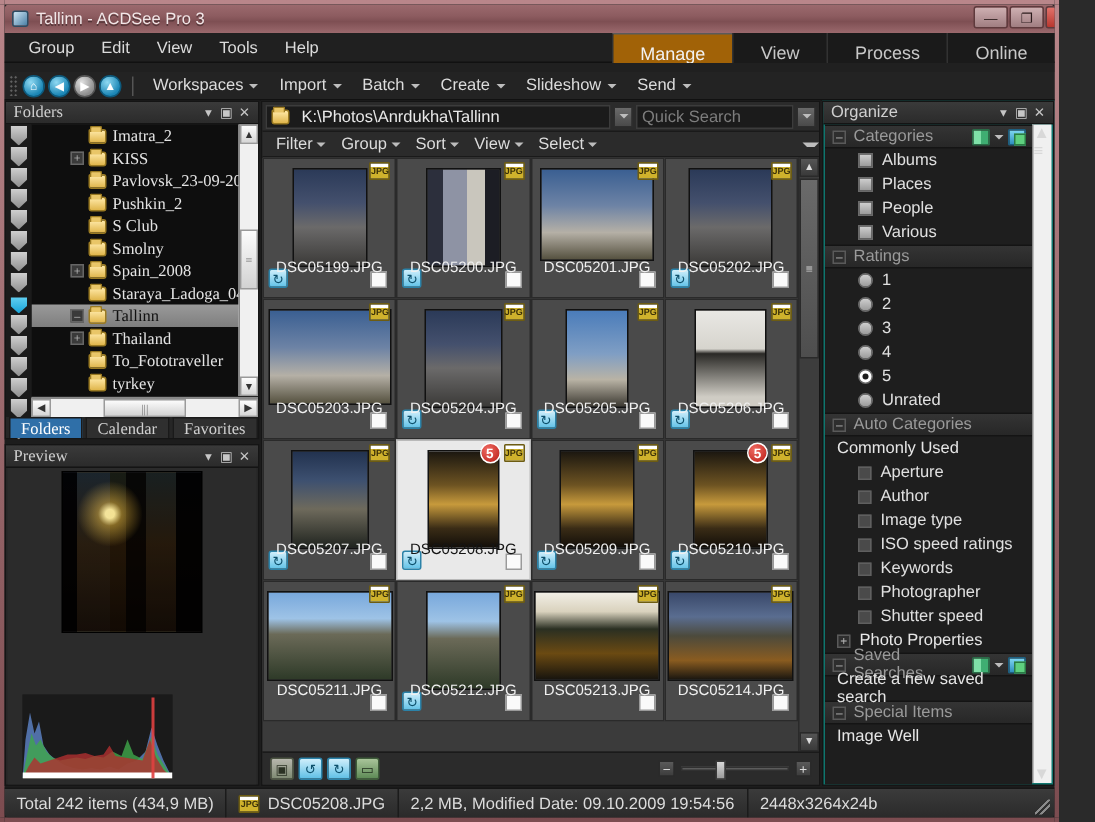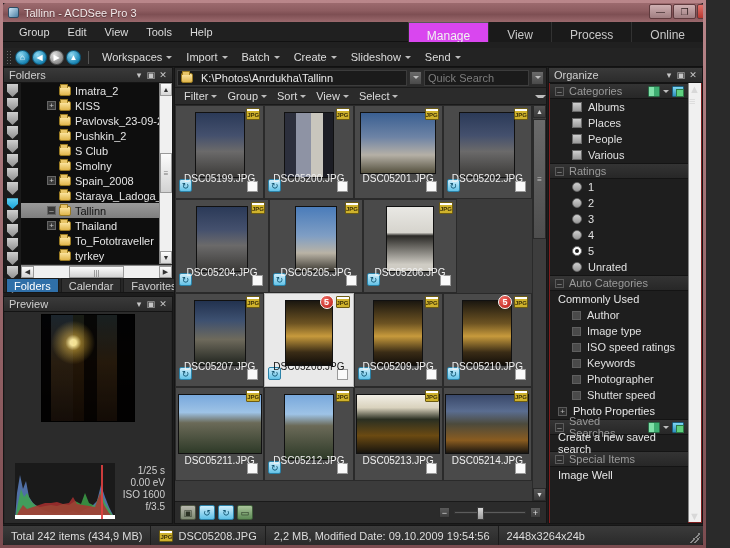--- a/index.html
+++ b/index.html
@@ -45,21 +45,21 @@
     background:#202020; display:flex; align-items:center; padding-left:8px; gap:2px;
     border-bottom:1px solid #111;
   }
   .menubar .mi { padding:2px 8px; font-size:11px; color:#dcdcdc; }
   .modetabs { position:absolute; right:0; top:19px; height:26px; display:flex; align-items:stretch; }
   .modetab {
     padding:0 18px; display:flex;align-items:center;justify-content:center;
     font-size:12px;color:#c8c8c8; background:#1a1a1a;
     border-left:1px solid #323232;
   }
-  .modetab.active { background:#d946ef; color:#f2f2f2; border-top:1px solid #5a5a5a; }
+  .modetab.active { background:#a16207; color:#f2f2f2; border-top:1px solid #5a5a5a; }
   
   .toolbar {
     position:absolute; left:0; top:45px; width:724px; height:19px;
     background:#232323; display:flex; align-items:center; padding-left:3px; gap:0;
     border-bottom:1px solid #111;
   }
   .grip { width:6px;height:14px;margin-right:2px;
     background-image:radial-gradient(#666 35%, transparent 36%);
     background-size:3px 3px; }
   .navbtn {
@@ -78,21 +78,21 @@
   
   .panel-head {
     height:15px; background:linear-gradient(180deg,#3a3a3a,#2b2b2b);
     display:flex;align-items:center; padding:0 3px 0 5px;
     font-size:11px; color:#cfcfcf; border-bottom:1px solid #141414;
   }
   .panel-head .spacer{flex:1}
   .ph-btn{ width:12px;height:12px;display:flex;align-items:center;justify-content:center;
     font-size:9px;color:#c6c6c6;}
   
-  .leftcol { position:absolute; left:0; top:64px; width:170px; bottom:21px; }
+  .leftcol { position:absolute; left:0; top:64px; width:170px; bottom:21px;font-family:Liberation Serif, serif; }
   .folders-panel { position:absolute; left:0; top:0; right:0; height:226px; background:#262626;
     border:1px solid #151515; }
   .shieldcol { position:absolute; left:0; top:15px; width:17px; bottom:0; background:#1b1b1b; }
   .shield { width:11px;height:13px;margin:1px 3px;
     background:linear-gradient(180deg,#cfcfcf,#8e8e8e);
     clip-path: polygon(0 0,100% 0,100% 60%,50% 100%,0 60%);
     }
   .shield.on { background:linear-gradient(180deg,#6fd8f7,#16a3d8);
     clip-path: polygon(0 18%,100% 18%,100% 62%,50% 100%,0 62%);}
   .tree { position:absolute; left:17px; top:15px; right:0; bottom:28px; background:#0e0e0e;
@@ -201,21 +201,21 @@
   .gtbtn.grey{ background:linear-gradient(180deg,#b7b7ad,#7e8a72); border-color:#4c5442; color:#2b3224;}
   .gtbtn.green{ background:linear-gradient(180deg,#a9c49a,#5d8a55); border-color:#3f5c3a; color:#1d2a1a;}
   .zoomslider{ margin-left:auto; display:flex;align-items:center;gap:4px;}
   .zs-btn{ width:11px;height:11px;background:linear-gradient(180deg,#5a5a5a,#3d3d3d);
     border:1px solid #2a2a2a; color:#ddd;font-size:9px;display:flex;align-items:center;
     justify-content:center;line-height:8px;}
   .zs-track{ width:72px;height:3px;background:#5c5c5c;border:1px solid #313131;position:relative;}
   .zs-knob{ position:absolute; left:32%; top:-5px; width:7px;height:13px;
     background:linear-gradient(180deg,#d8d8d8,#9a9a9a); border:1px solid #3a3a3a;}
   
-  .rightcol{ position:absolute; right:0; top:64px; width:155px; bottom:21px; background:#7f1d1d;
+  .rightcol{ position:absolute; right:0; top:64px; width:155px; bottom:21px; background:#0f766e;
     border:1px solid #151515;}
   .org-body{ position:absolute; left:1px; right:14px; top:15px; bottom:0; background:#1e1e1e;
     overflow:hidden; }
   .grp{ height:16px; display:flex;align-items:center; gap:5px; padding-left:5px;
     background:linear-gradient(180deg,#343434,#272727); color:#9a9a9a; font-size:11px;
     border-top:1px solid #141414; border-bottom:1px solid #141414;}
   .pm{ width:9px;height:9px;border:1px solid #5a5a5a;background:#2e2e2e;color:#bbb;
     font-size:8px;line-height:7px;text-align:center;flex:none;}
   .grp .gicons{ margin-left:auto; display:flex; gap:3px; padding-right:4px; align-items:center;}
   .bookicon{ width:12px;height:11px;background:linear-gradient(90deg,#7fe0a8 50%,#3fae72 50%);
@@ -464,26 +464,20 @@
       <div class="preview-body">
         <div class="pimg"></div>
         <svg class="histo" viewBox="0 0 100 56" preserveAspectRatio="none">
           <rect x="0" y="0" width="100" height="56" fill="#1a1a1a"></rect>
           <polygon fill="#5a7fc0" opacity="0.85" points="0,56 2,30 5,12 8,26 11,18 14,34 18,40 23,44 28,47 34,49 40,50 46,49 52,50 58,48 64,50 70,46 76,44 82,38 86,22 90,34 94,44 97,50 100,56"></polygon>
           <polygon fill="#3fa84a" opacity="0.8" points="0,56 3,40 6,26 9,34 12,30 16,38 20,42 25,44 30,43 36,42 42,43 48,41 54,42 60,38 66,41 70,30 74,40 80,43 86,28 90,40 95,48 100,56"></polygon>
           <polygon fill="#b03030" opacity="0.8" points="0,56 4,48 8,42 12,46 18,44 24,42 30,40 36,40 42,39 48,41 54,40 58,34 62,41 68,42 74,43 80,44 85,30 89,42 94,50 100,56"></polygon>
           <rect x="0" y="52" width="100" height="4" fill="#ffffff"></rect>
           <rect x="86" y="2" width="2" height="54" fill="#e04040" opacity="0.9"></rect>
         </svg>
-        <div class="exif">
-          <div>1/25 s</div>
-          <div>0.00 eV</div>
-          <div>ISO 1600</div>
-          <div>f/3.5</div>
-        </div>
       </div>
     </div>
   </div>
 
   <div class="center">
     <div class="pathbar">
       <div class="pathbox">
         <span class="fldicon"></span>
         <span class="txt">K:\Photos\Anrdukha\Tallinn</span>
       </div>
@@ -546,20 +540,26 @@
           </div>
           <div class="cell">
             <div class="thumb" style="width: 56px; height: 66px; background: linear-gradient(rgb(43, 58, 88) 0%, rgb(68, 80, 109) 35%, rgb(107, 106, 106) 60%, rgb(59, 58, 56) 100%);"></div>
             <div class="jpg">JPG</div>
             <div class="rot">↻</div>
             <div class="chk"></div>
             <div class="fname">DSC05202.JPG</div>
           </div>
         </div>
         <div class="gridrow">
+          <div class="cell">
+            <div class="thumb" style="width: 82px; height: 64px; background: linear-gradient(rgb(58, 95, 146) 0%, rgb(109, 131, 165) 40%, rgb(181, 176, 166) 70%, rgb(85, 81, 63) 100%);"></div>
+            <div class="jpg">JPG</div>
+            <div class="chk"></div>
+            <div class="fname">DSC05203.JPG</div>
+          </div>
           <div class="cell">
             <div class="thumb" style="width: 52px; height: 66px; background: linear-gradient(rgb(43, 58, 88) 0%, rgb(68, 80, 109) 35%, rgb(107, 106, 106) 60%, rgb(59, 58, 56) 100%);"></div>
             <div class="jpg">JPG</div>
             <div class="rot">↻</div>
             <div class="chk"></div>
             <div class="fname">DSC05204.JPG</div>
           </div>
           <div class="cell">
             <div class="thumb" style="width: 42px; height: 66px; background: linear-gradient(rgb(74, 124, 186) 0%, rgb(127, 158, 196) 45%, rgb(185, 179, 165) 72%, rgb(61, 58, 51) 100%);"></div>
             <div class="jpg">JPG</div>
@@ -721,20 +721,24 @@
         </div>
         <div class="grp">
           <span class="pm">–</span>
           <span>Auto Categories</span>
         </div>
         <div class="orow ind1">
           <span>Commonly Used</span>
         </div>
         <div class="orow ind2">
           <span class="gbox"></span>
+          <span>Aperture</span>
+        </div>
+        <div class="orow ind2">
+          <span class="gbox"></span>
           <span>Author</span>
         </div>
         <div class="orow ind2">
           <span class="gbox"></span>
           <span>Image type</span>
         </div>
         <div class="orow ind2">
           <span class="gbox"></span>
           <span>ISO speed ratings</span>
         </div>

